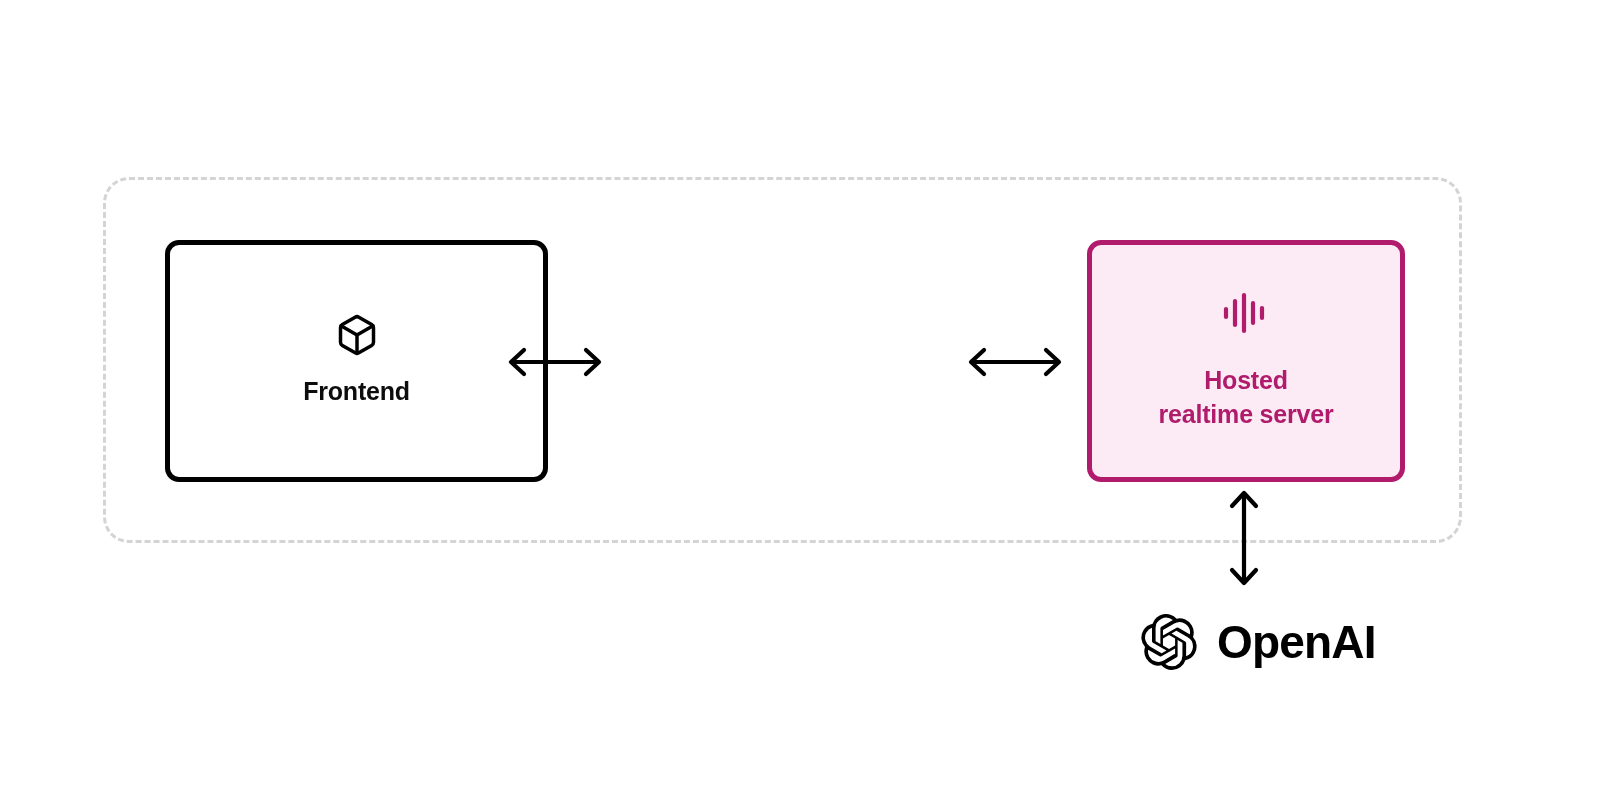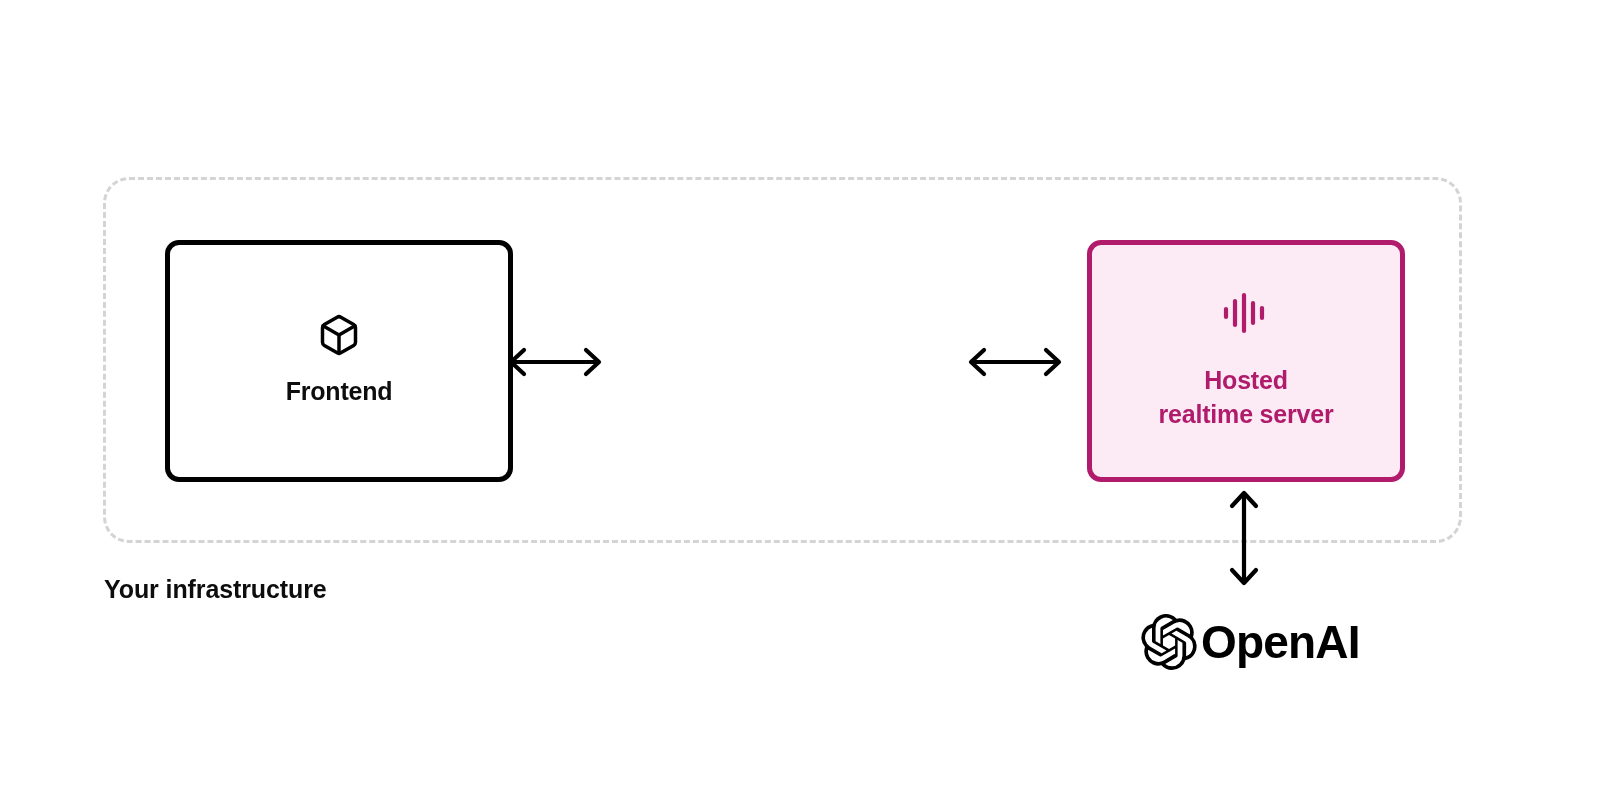--- a/index.html
+++ b/index.html
@@ -77,21 +77,21 @@
     font-weight: bold;
     line-height: 1.33;
     text-align: center;
     color: #0d0d0d;
     letter-spacing: -0.2px;
     white-space: pre-line;
   }
   .node-accent .node-label { color: #B01B6B; }
 
   
-  #node-frontend { left: 165px; top: 240px; width: 348px; height: 242px; }
+  #node-frontend { left: 165px; top: 240px; width: 383px; height: 242px; }
   #node-backend  { left: 627px; top: 240px; width: 317px; height: 242px; }
   #node-hosted   { left: 1087px; top: 240px; width: 318px; height: 242px; gap: 15px; }
 
   #node-frontend .node-icon { margin-bottom: 18px; }
   #node-backend  .node-icon { margin-bottom: 12px; }
   #node-hosted   .node-icon { margin-bottom: 14px; }
 
   
   .connector {
     position: absolute;
@@ -101,21 +101,21 @@
   #conn-backend-hosted   { left: 960px; top: 336px; }
   #conn-hosted-openai    { left: 1215px; top: 482px; }
 
   
   .openai-lockup {
     position: absolute;
     left: 1141px;
     top: 614px;
     display: flex;
     align-items: center;
-    gap: 4px;
+    gap: 20px;
   }
   .openai-wordmark {
     font-size: 46px;
     font-weight: bold;
     color: #000000;
     letter-spacing: -0.8px;
     line-height: 1;
   }
 </style>
 </head>
@@ -177,15 +177,14 @@
 
   <div class="openai-lockup">
     <span style="line-height:0;">
       <svg width="56" height="56" viewBox="0 0 24 24" fill="#000000">
         <path d="M22.282 9.821a5.985 5.985 0 0 0-.516-4.91 6.046 6.046 0 0 0-6.51-2.9A6.065 6.065 0 0 0 4.981 4.18a5.985 5.985 0 0 0-3.998 2.9 6.046 6.046 0 0 0 .743 7.097 5.98 5.98 0 0 0 .51 4.911 6.051 6.051 0 0 0 6.515 2.9A5.985 5.985 0 0 0 13.26 24a6.056 6.056 0 0 0 5.772-4.206 5.99 5.99 0 0 0 3.997-2.9 6.056 6.056 0 0 0-.747-7.073zM13.26 22.43a4.476 4.476 0 0 1-2.876-1.04l.141-.081 4.779-2.758a.795.795 0 0 0 .392-.681v-6.737l2.02 1.168a.071.071 0 0 1 .038.052v5.583a4.504 4.504 0 0 1-4.494 4.494zM3.6 18.304a4.47 4.47 0 0 1-.535-3.014l.142.085 4.783 2.759a.771.771 0 0 0 .78 0l5.843-3.369v2.332a.08.08 0 0 1-.33.062L9.74 19.95a4.5 4.5 0 0 1-6.14-1.646zM2.34 7.896a4.485 4.485 0 0 1 2.366-1.973V11.6a.766.766 0 0 0 .388.676l5.815 3.355-2.02 1.168a.076.076 0 0 1-.071 0l-4.83-2.786A4.504 4.504 0 0 1 2.34 7.872zm16.597 3.855-5.833-3.387L15.119 7.2a.076.076 0 0 1 .071 0l4.83 2.791a4.494 4.494 0 0 1-.676 8.105v-5.678a.79.79 0 0 0-.407-.667zm2.01-3.023-.141-.085-4.774-2.782a.776.776 0 0 0-.785 0L9.409 9.23V6.897a.066.066 0 0 1 .028-.061l4.83-2.787a4.5 4.5 0 0 1 6.68 4.66zm-12.64 4.135-2.02-1.164a.08.08 0 0 1-.038-.057V6.075a4.5 4.5 0 0 1 7.375-3.453l-.142.08L8.704 5.46a.795.795 0 0 0-.393.681zm1.097-2.365 2.602-1.5 2.607 1.5v2.999l-2.597 1.5-2.607-1.5z"></path>
       </svg>
     </span>
     <span class="openai-wordmark">OpenAI</span>
   </div>
 
-  <div class="infra-label">Your infrastructure</div>
 
 </div>
 
 </body></html>

